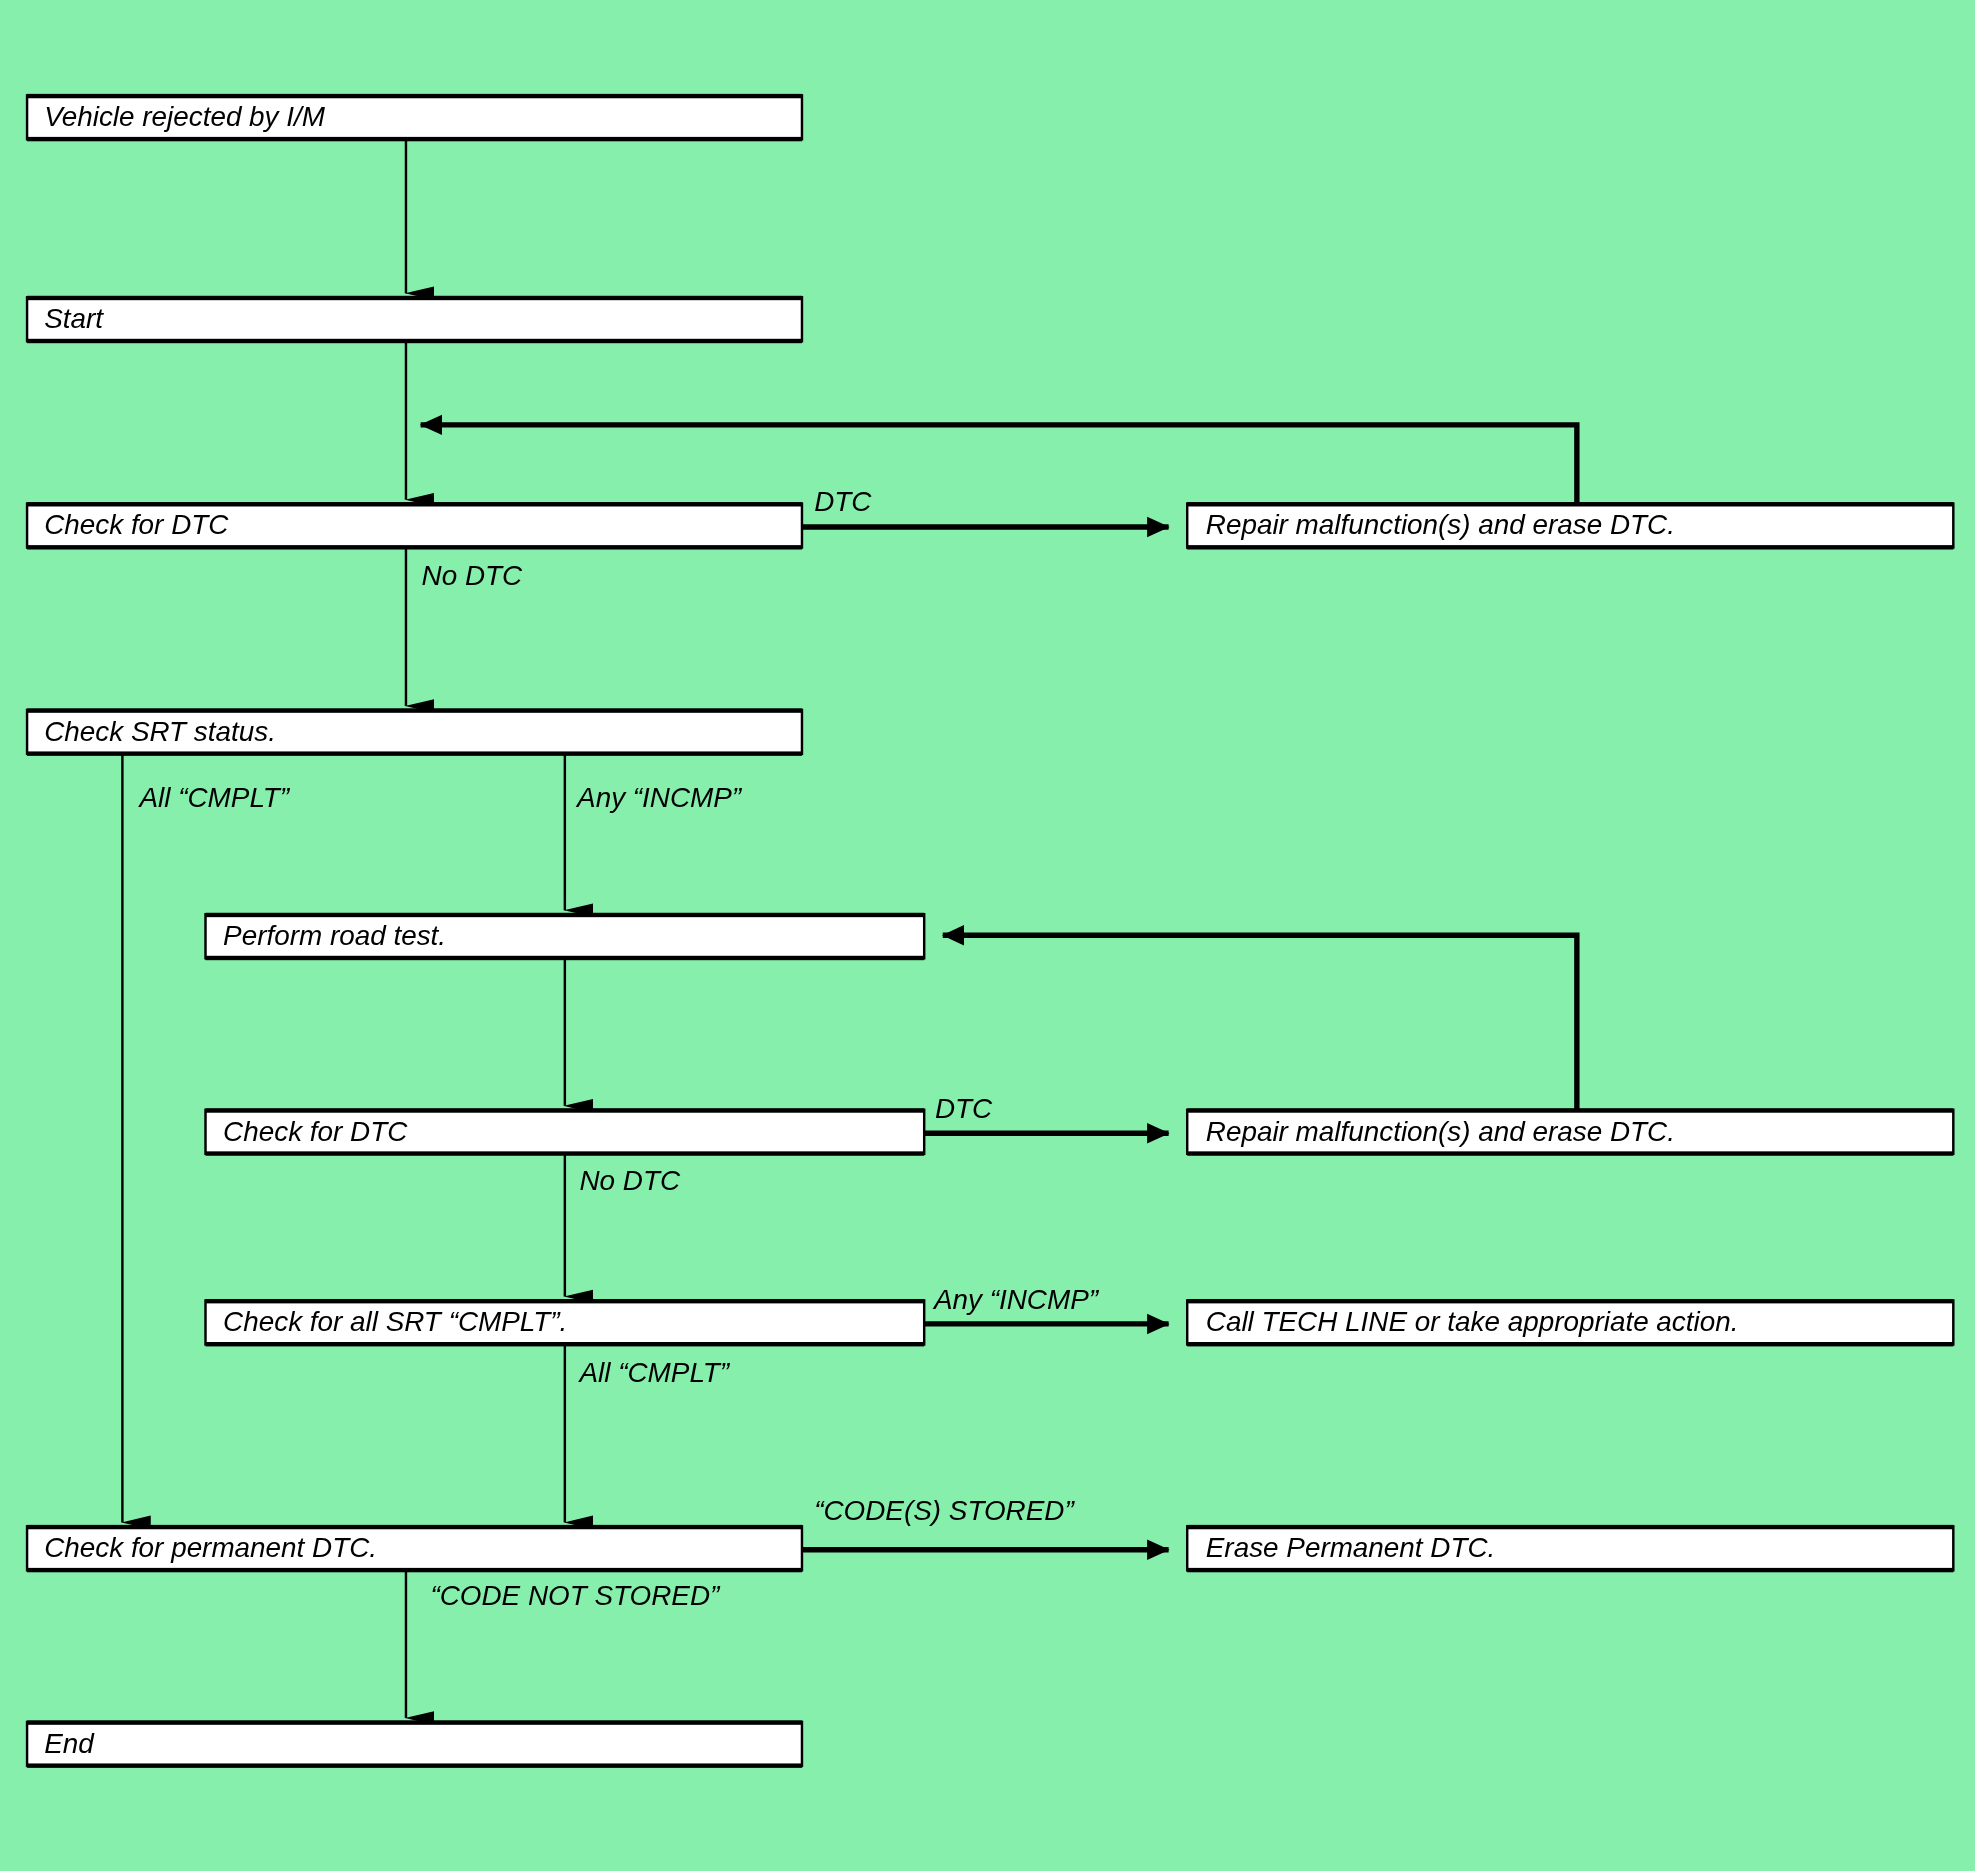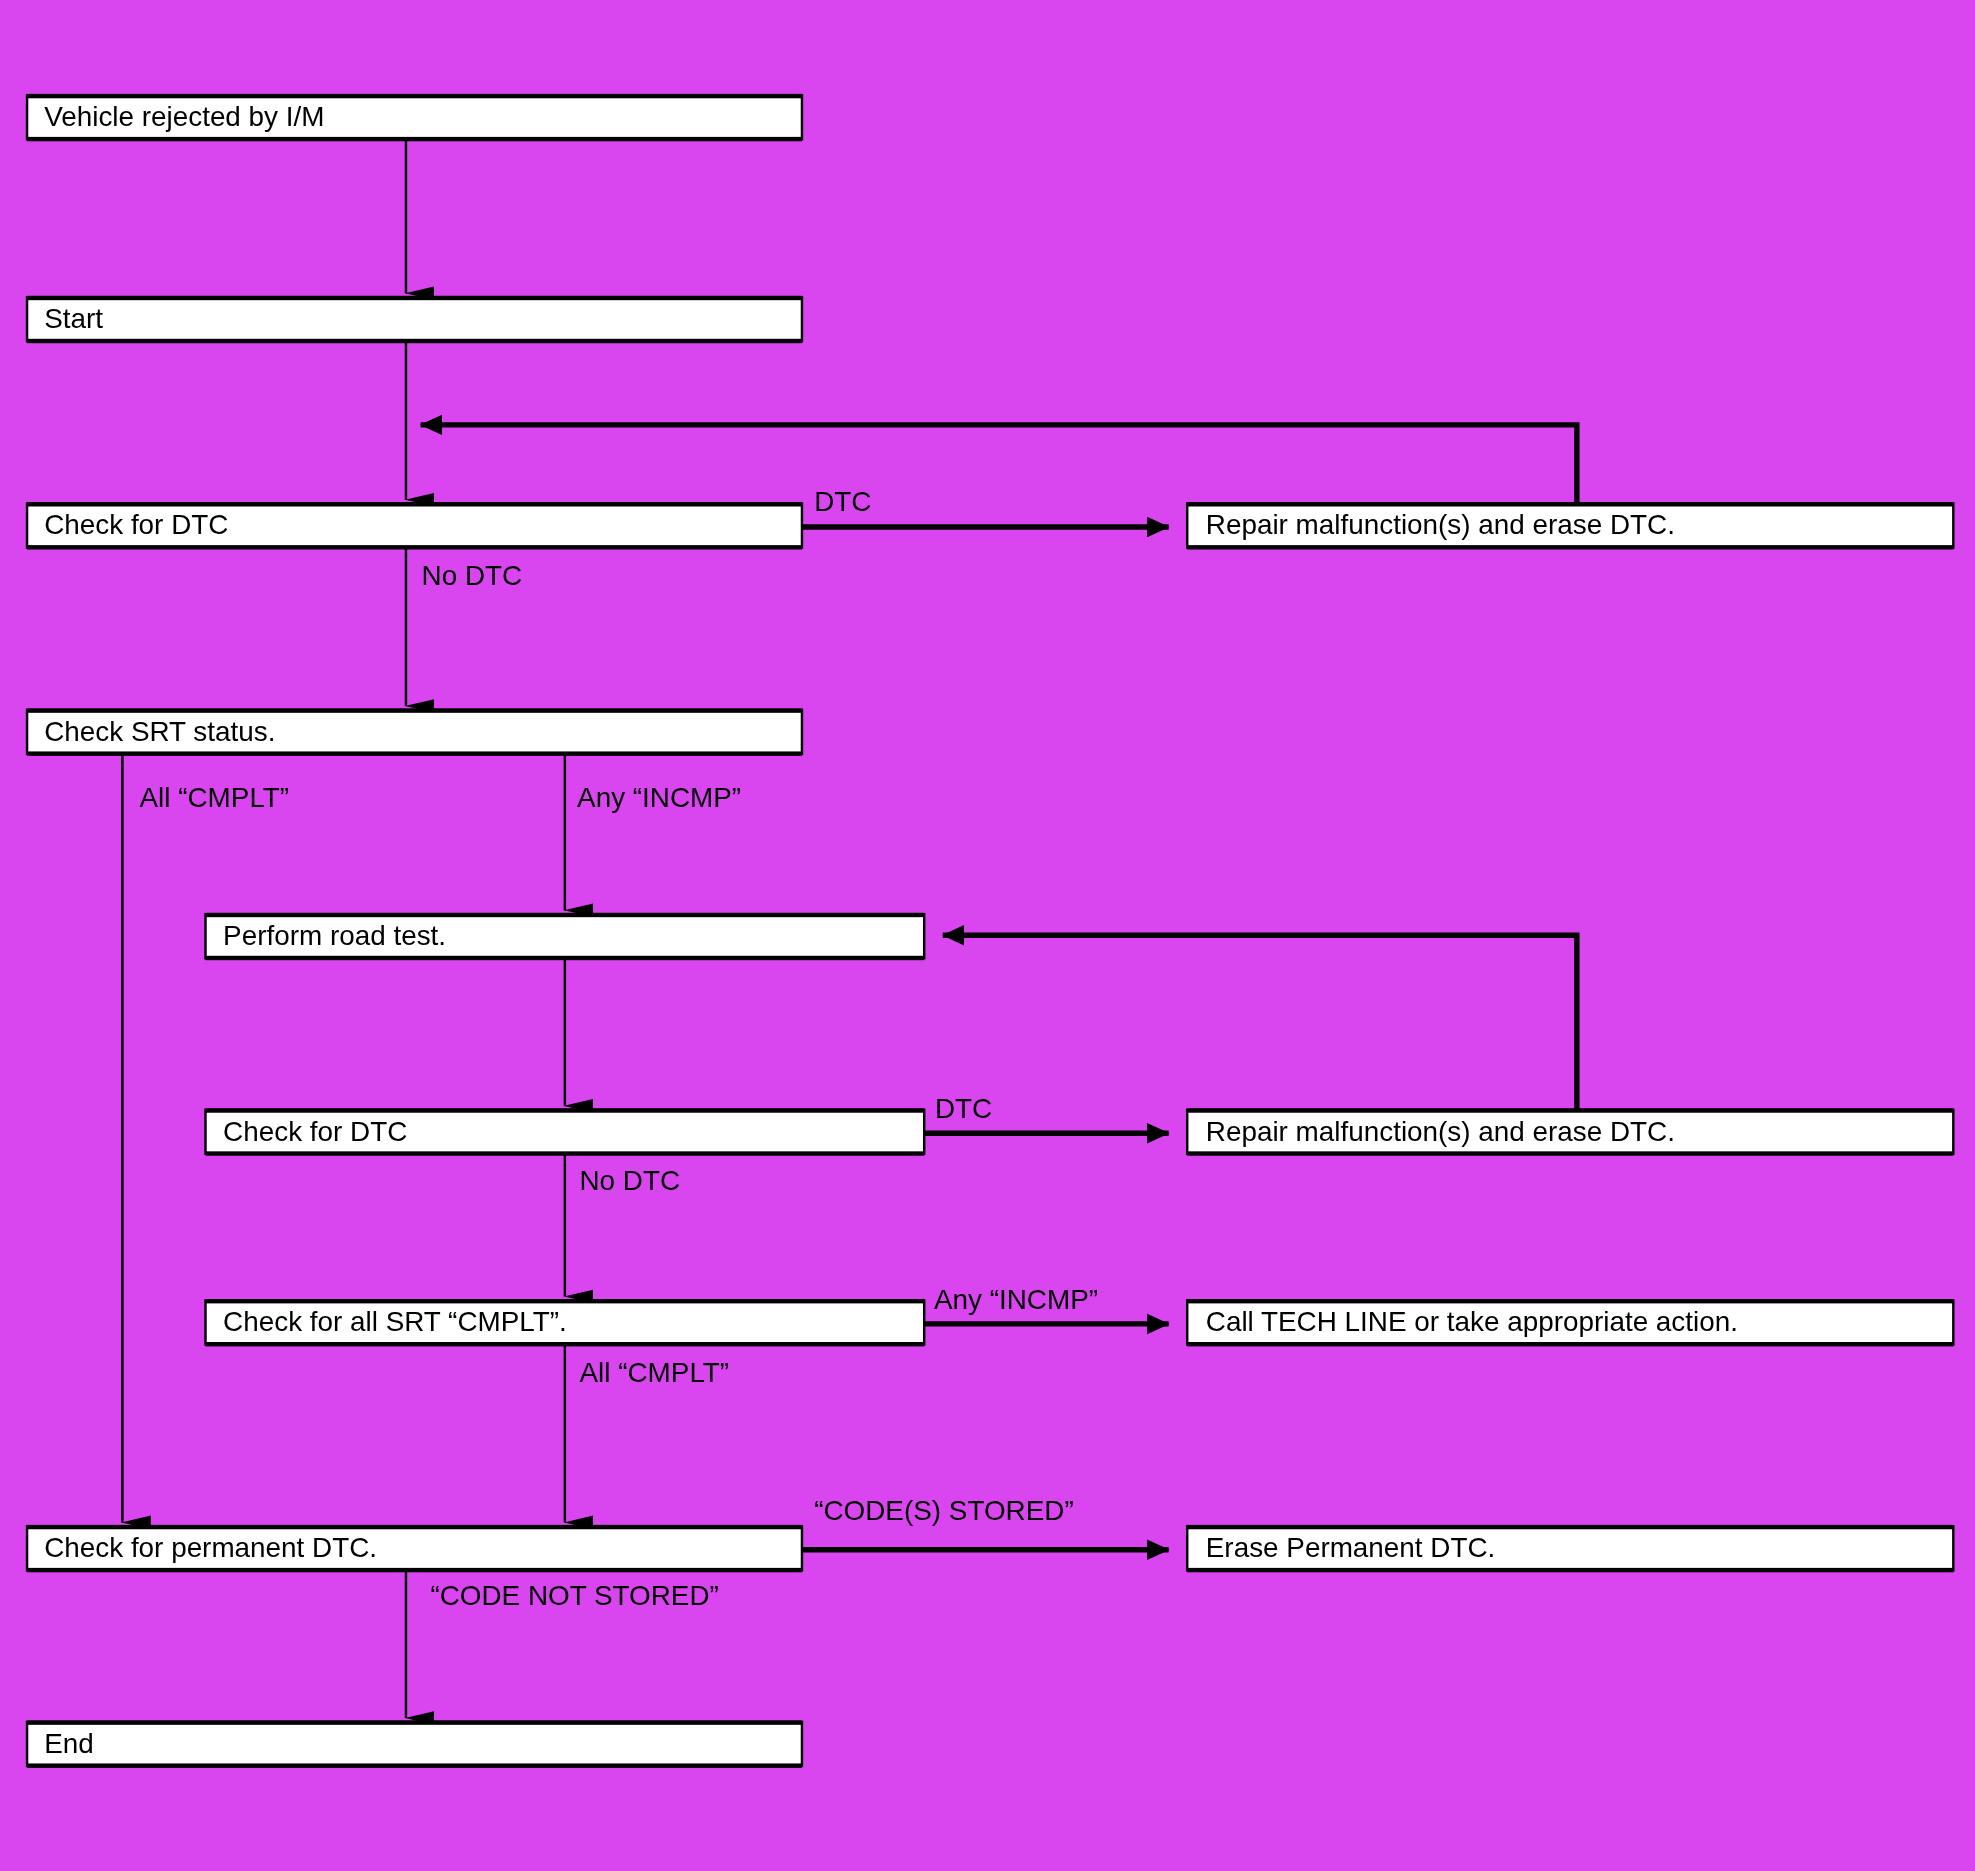--- a/index.html
+++ b/index.html
@@ -1,17 +1,17 @@
 <!DOCTYPE html>
 <html style="font-size:7.8px"><head>
 <meta charset="utf-8">
 <style>
   html,body{margin:0;padding:0;background:#ffffff;}
   body{font-family:"Liberation Sans",sans-serif;}
-  #stage{position:relative;width:1975px;height:1871px;background:#d946ef;overflow:hidden;}
+  #stage{position:relative;width:1975px;height:1871px;background:#86efac;overflow:hidden;font-style:italic;}
   svg{position:absolute;left:0;top:0;width:1975px;height:1871px;}
   .node-rect{fill:#ffffff;stroke:#000000;stroke-width:5;}
   .node-rect-cap{fill:#000000;}
   .node-label{font-family:"Liberation Sans",sans-serif;font-size:57px;fill:#000000;dominant-baseline:middle;}
   .edge-label{font-family:"Liberation Sans",sans-serif;font-size:57px;fill:#000000;dominant-baseline:middle;}
   .thin-line{stroke:#000000;stroke-width:5;fill:none;}
   .thick-line{stroke:#000000;stroke-width:11;fill:none;}
   .arrow-fill{fill:#000000;}
 </style>
 </head>

